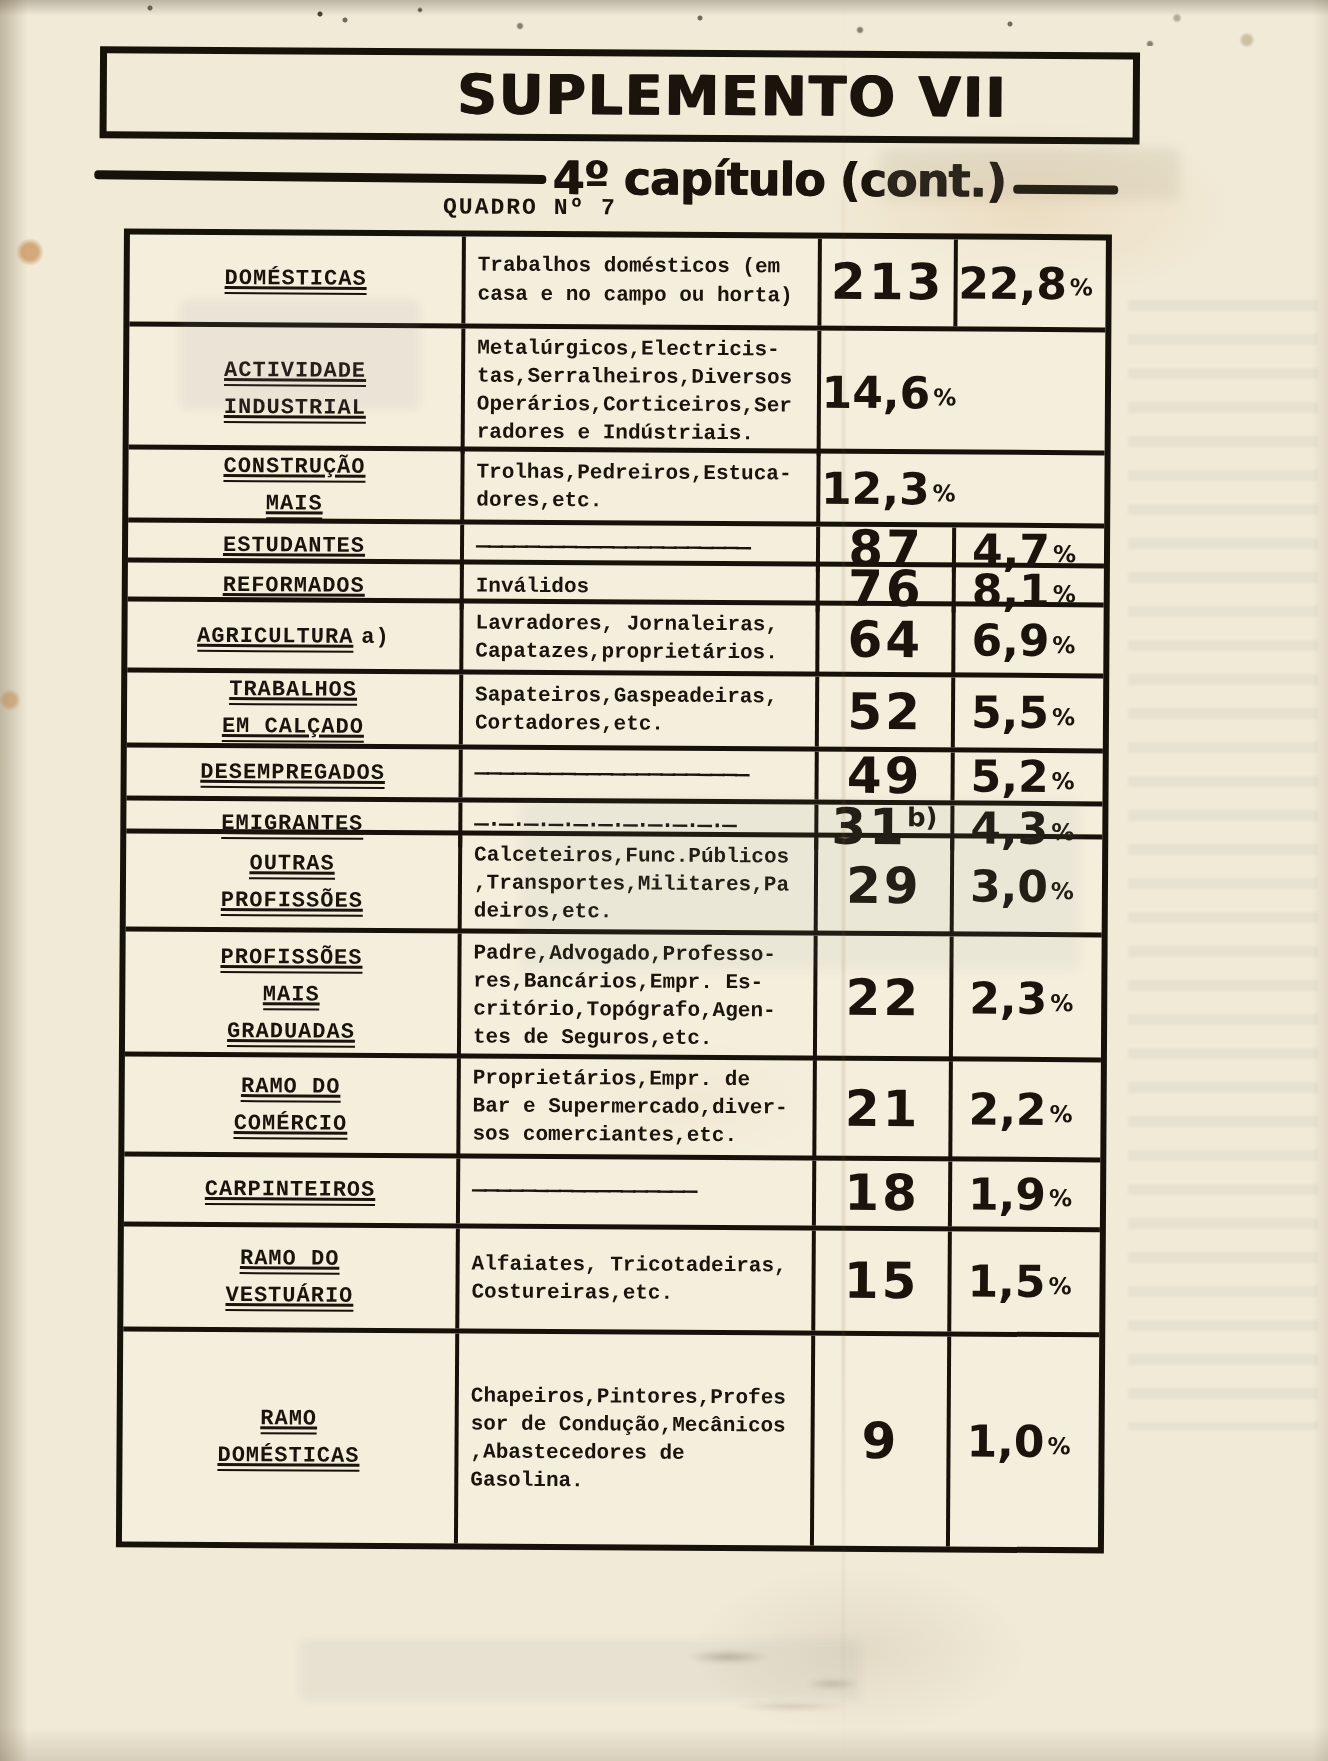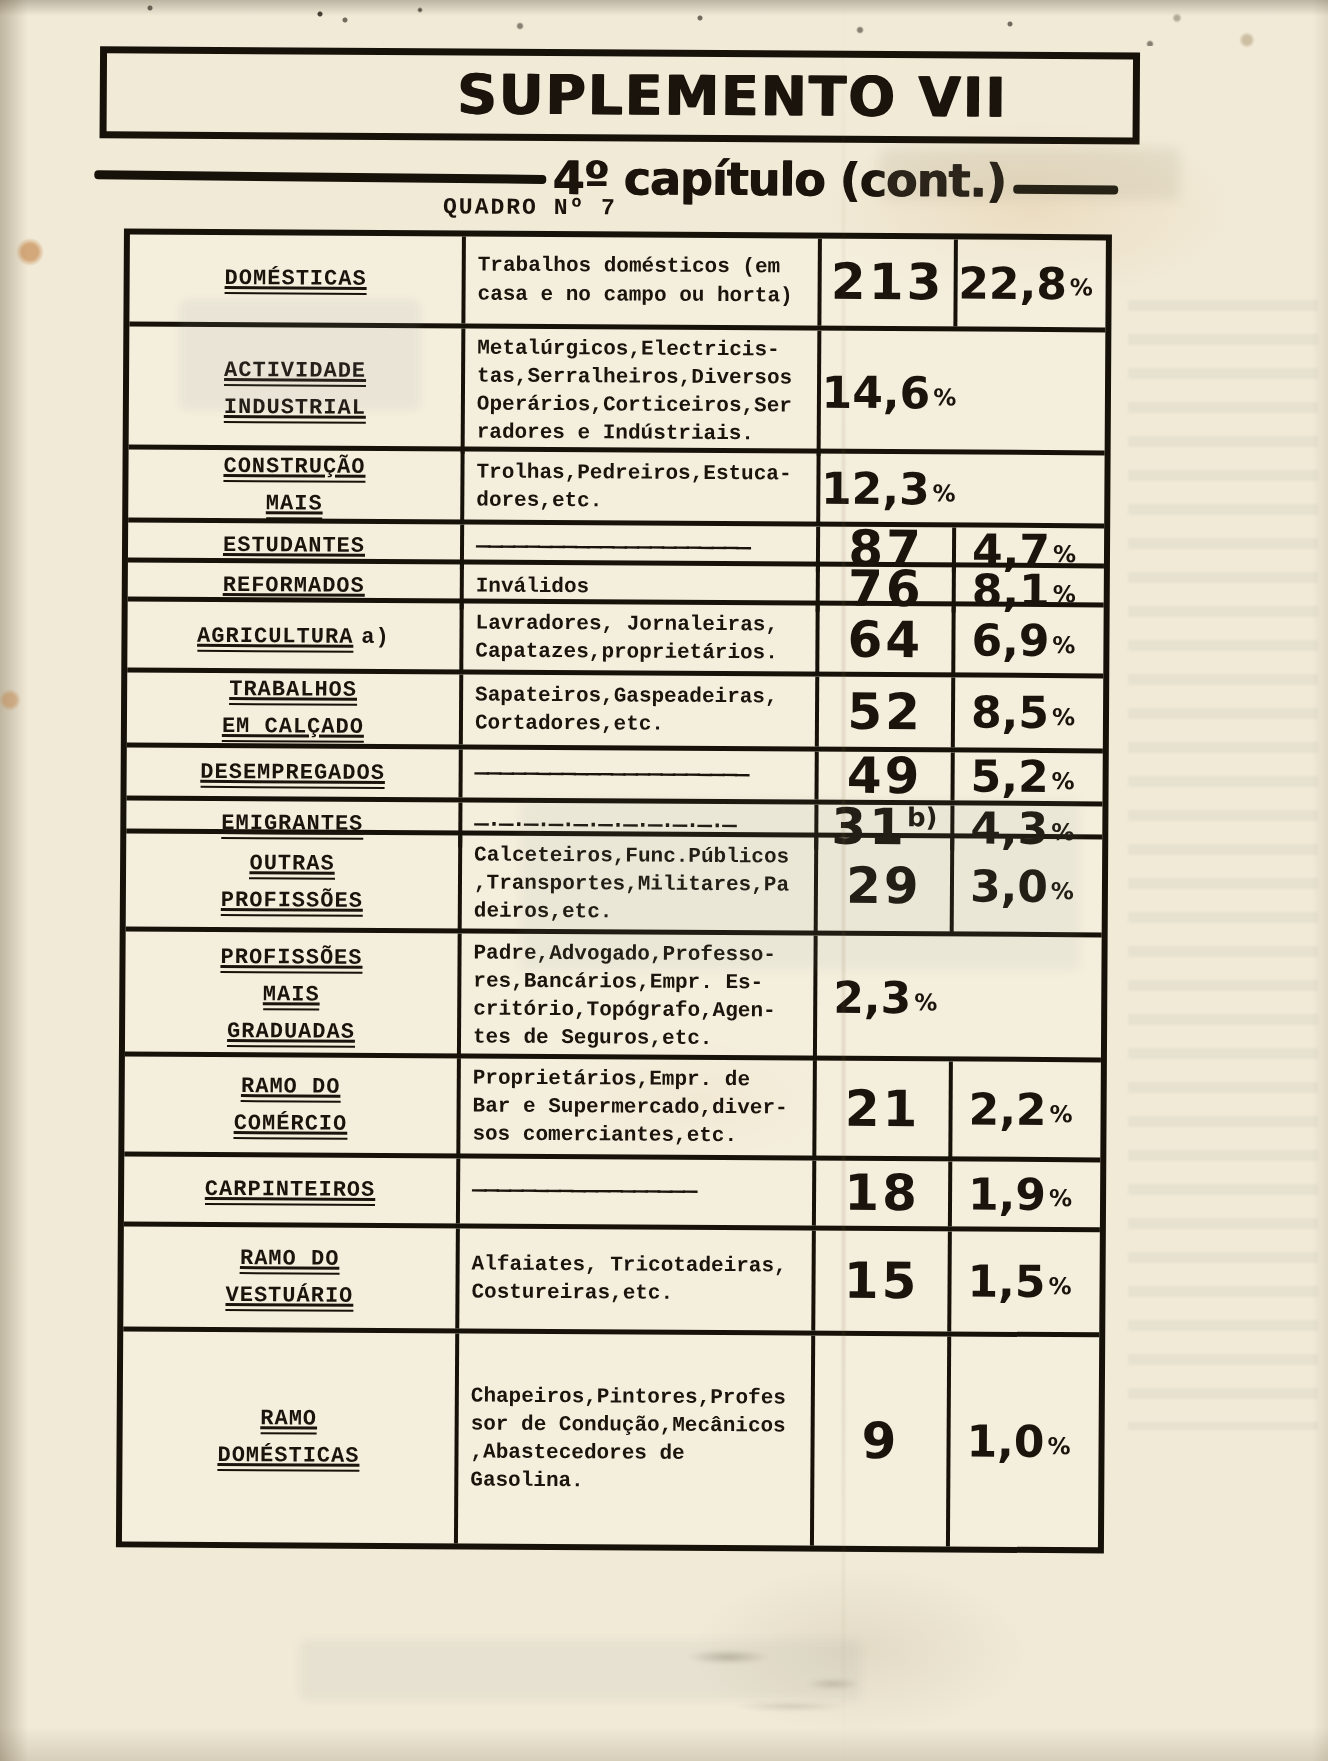--- a/index.html
+++ b/index.html
@@ -194,21 +194,21 @@
         <div class="cell c-label">
           <span class="lbl-line"><span class="ul">TRABALHOS</span></span>
           <span class="lbl-line"><span class="ul">EM CALÇADO</span></span>
         </div>
         <div class="cell c-desc">Sapateiros,Gaspeadeiras,
 Cortadores,etc.</div>
         <div class="cell c-count">
           <span>52</span>
         </div>
         <div class="cell c-pct">
-          <span>8,5</span>
+          <span>5,5</span>
           <span class="pct-sign">%</span>
         </div>
       </div>
       <div class="t-row" style="height: 53px;">
         <div class="cell c-label">
           <span class="lbl-line"><span class="ul">DESEMPREGADOS</span></span>
         </div>
         <div class="cell c-desc dash">——————————————————————</div>
         <div class="cell c-count">
           <span>49</span>
@@ -251,20 +251,23 @@
       <div class="t-row" style="height: 125px;">
         <div class="cell c-label">
           <span class="lbl-line"><span class="ul">PROFISSÕES</span></span>
           <span class="lbl-line"><span class="ul">MAIS</span></span>
           <span class="lbl-line"><span class="ul">GRADUADAS</span></span>
         </div>
         <div class="cell c-desc">Padre,Advogado,Professo-
 res,Bancários,Empr. Es-
 critório,Topógrafo,Agen-
 tes de Seguros,etc.</div>
+        <div class="cell c-count">
+          <span>22</span>
+        </div>
         <div class="cell c-pct">
           <span>2,3</span>
           <span class="pct-sign">%</span>
         </div>
       </div>
       <div class="t-row" style="height: 100px;">
         <div class="cell c-label">
           <span class="lbl-line"><span class="ul">RAMO DO</span></span>
           <span class="lbl-line"><span class="ul">COMÉRCIO</span></span>
         </div>

